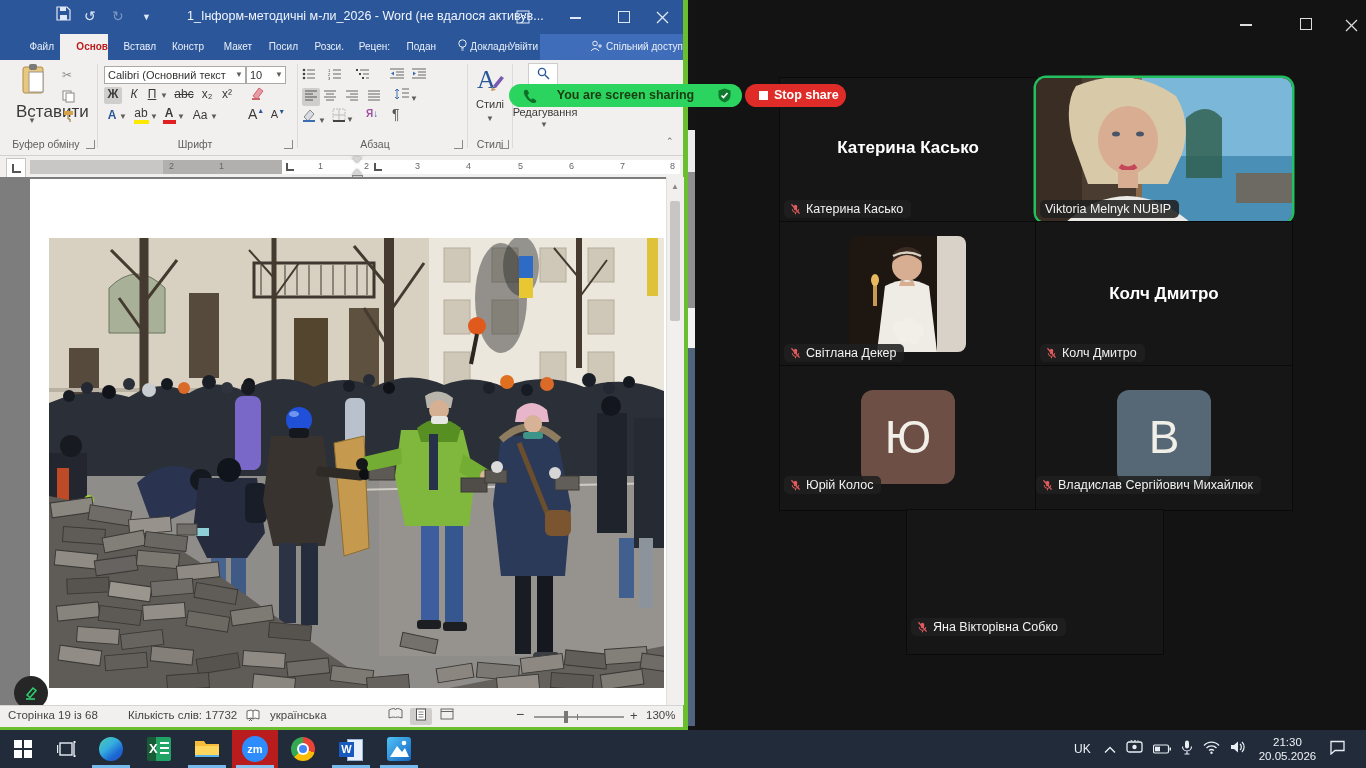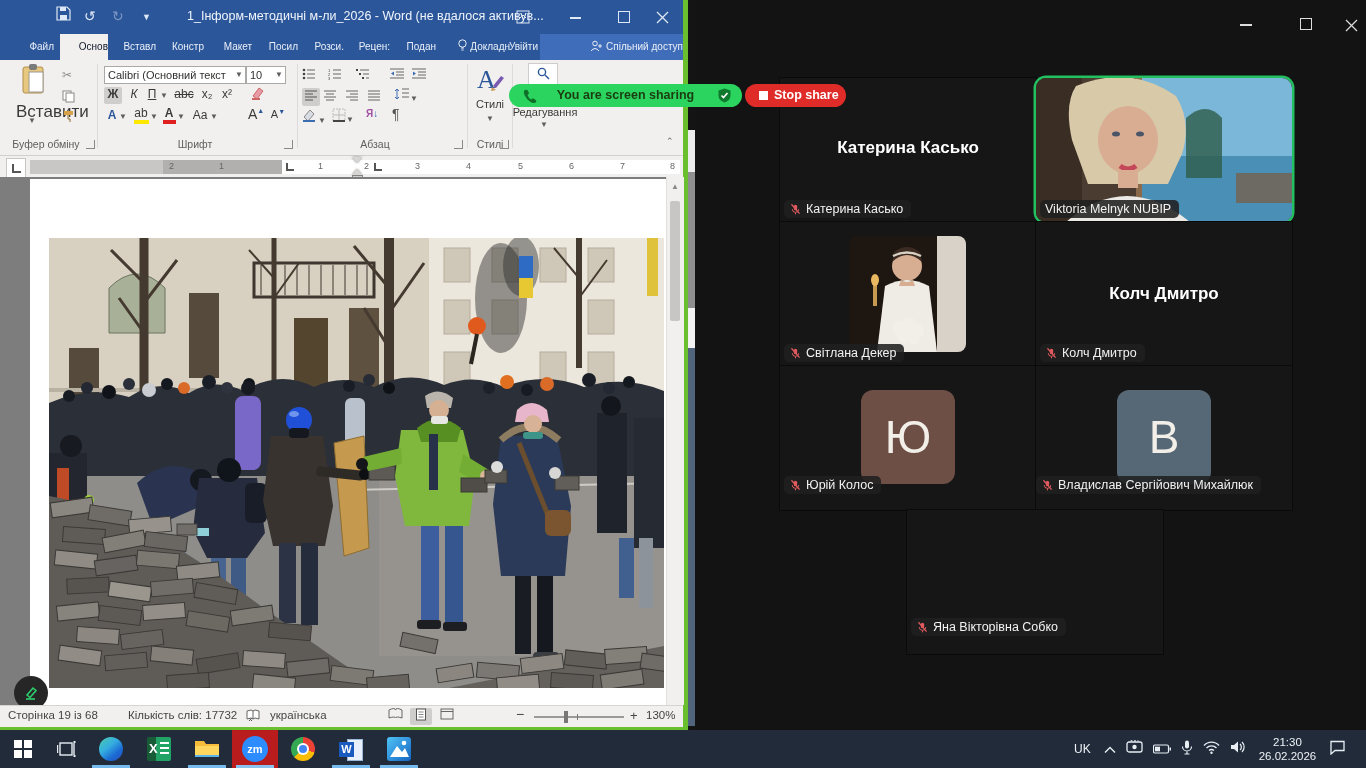--- a/index.html
+++ b/index.html
@@ -6,21 +6,21 @@
   #screen{position:relative;width:1366px;height:768px;overflow:hidden;background:#0d0d0d;}
   .abs{position:absolute;}
   
   #word{left:0;top:0;width:688px;height:730px;background:#f1f0ef;border-right:5px solid #6abf2e;border-bottom:4px solid #6abf2e;box-sizing:border-box;}
   #wtitle{left:0;top:0;width:683px;height:34px;background:#2b579a;color:#eef2fa;}
   .qat{color:#dfe8f6;font-size:14px;top:8px;}
   #wtitle .title-text{top:9px;left:187px;font-size:12.5px;white-space:nowrap;color:#f0f4fc;}
   .winbtn{top:10px;width:14px;height:14px;}
   .tabrow{left:0;top:34px;width:683px;height:26px;background:#2b579a;}
   .wtab{position:absolute;top:0;height:26px;line-height:26px;text-align:right;font-size:10px;color:#e9eef8;}
-  .wtab.sel{background:#f1f0ef;color:#0f172a;}
+  .wtab.sel{background:#f1f0ef;color:#b91c1c;font-weight:bold;}
   #ribbon{left:0;top:60px;width:683px;height:95px;background:#f1f0ef;border-bottom:1px solid #d2d0ce;}
   .rdiv{position:absolute;top:4px;width:1px;height:84px;background:#dddbd9;}
   .rlabel{position:absolute;top:78px;font-size:10.5px;color:#605e5c;text-align:center;}
   .launch{position:absolute;top:80px;width:8px;height:8px;border-left:1px solid #8a8886;border-bottom:1px solid #8a8886;transform:rotate(-90deg);}
   .rbtn{position:absolute;font-size:12px;color:#3b3a39;text-align:center;}
   .combo{position:absolute;background:#fff;border:1px solid #aba9a7;font-size:11px;color:#323130;line-height:16px;padding:0 3px;white-space:nowrap;overflow:hidden;}
   .dd{color:#605e5c;font-size:8px;}
   .activebtn{background:#d0cecd;border-radius:2px;}
   .glyph-b{font-weight:bold;}
   
@@ -763,21 +763,21 @@
       <span class="trayic"><svg width="17" height="13" viewBox="0 0 17 13">
             <path d="M1,4.5 a10,10 0 0 1 15,0 M3.5,7 a7,7 0 0 1 10,0 M6,9.5 a4,4 0 0 1 5,0" fill="none" stroke="#e8eef4" stroke-width="1.3"></path>
             <circle cx="8.5" cy="11.8" r="1.2" fill="#e8eef4"></circle>
           </svg></span>
       <span class="trayic"><svg width="16" height="14" viewBox="0 0 16 14">
             <polygon points="1,5 4,5 8,1.5 8,12.5 4,9 1,9" fill="#e8eef4"></polygon>
             <path d="M10,4 a4,4 0 0 1 0,6 M12,2 a7,7 0 0 1 0,10" fill="none" stroke="#e8eef4" stroke-width="1.2"></path>
           </svg></span>
       <span class="clock" style="margin:0 8px">
         <div>21:30</div>
-        <div>26.02.2026</div>
+        <div>20.05.2026</div>
       </span>
       <span class="trayic" style="margin-right:10px"><svg width="17" height="15" viewBox="0 0 17 15">
             <path d="M2,1.5 h13 v9 h-9 l-4,3.5 z" fill="none" stroke="#e8eef4" stroke-width="1.3"></path>
           </svg></span>
     </div>
   </div>
 
 </div>
 
 </body></html>

